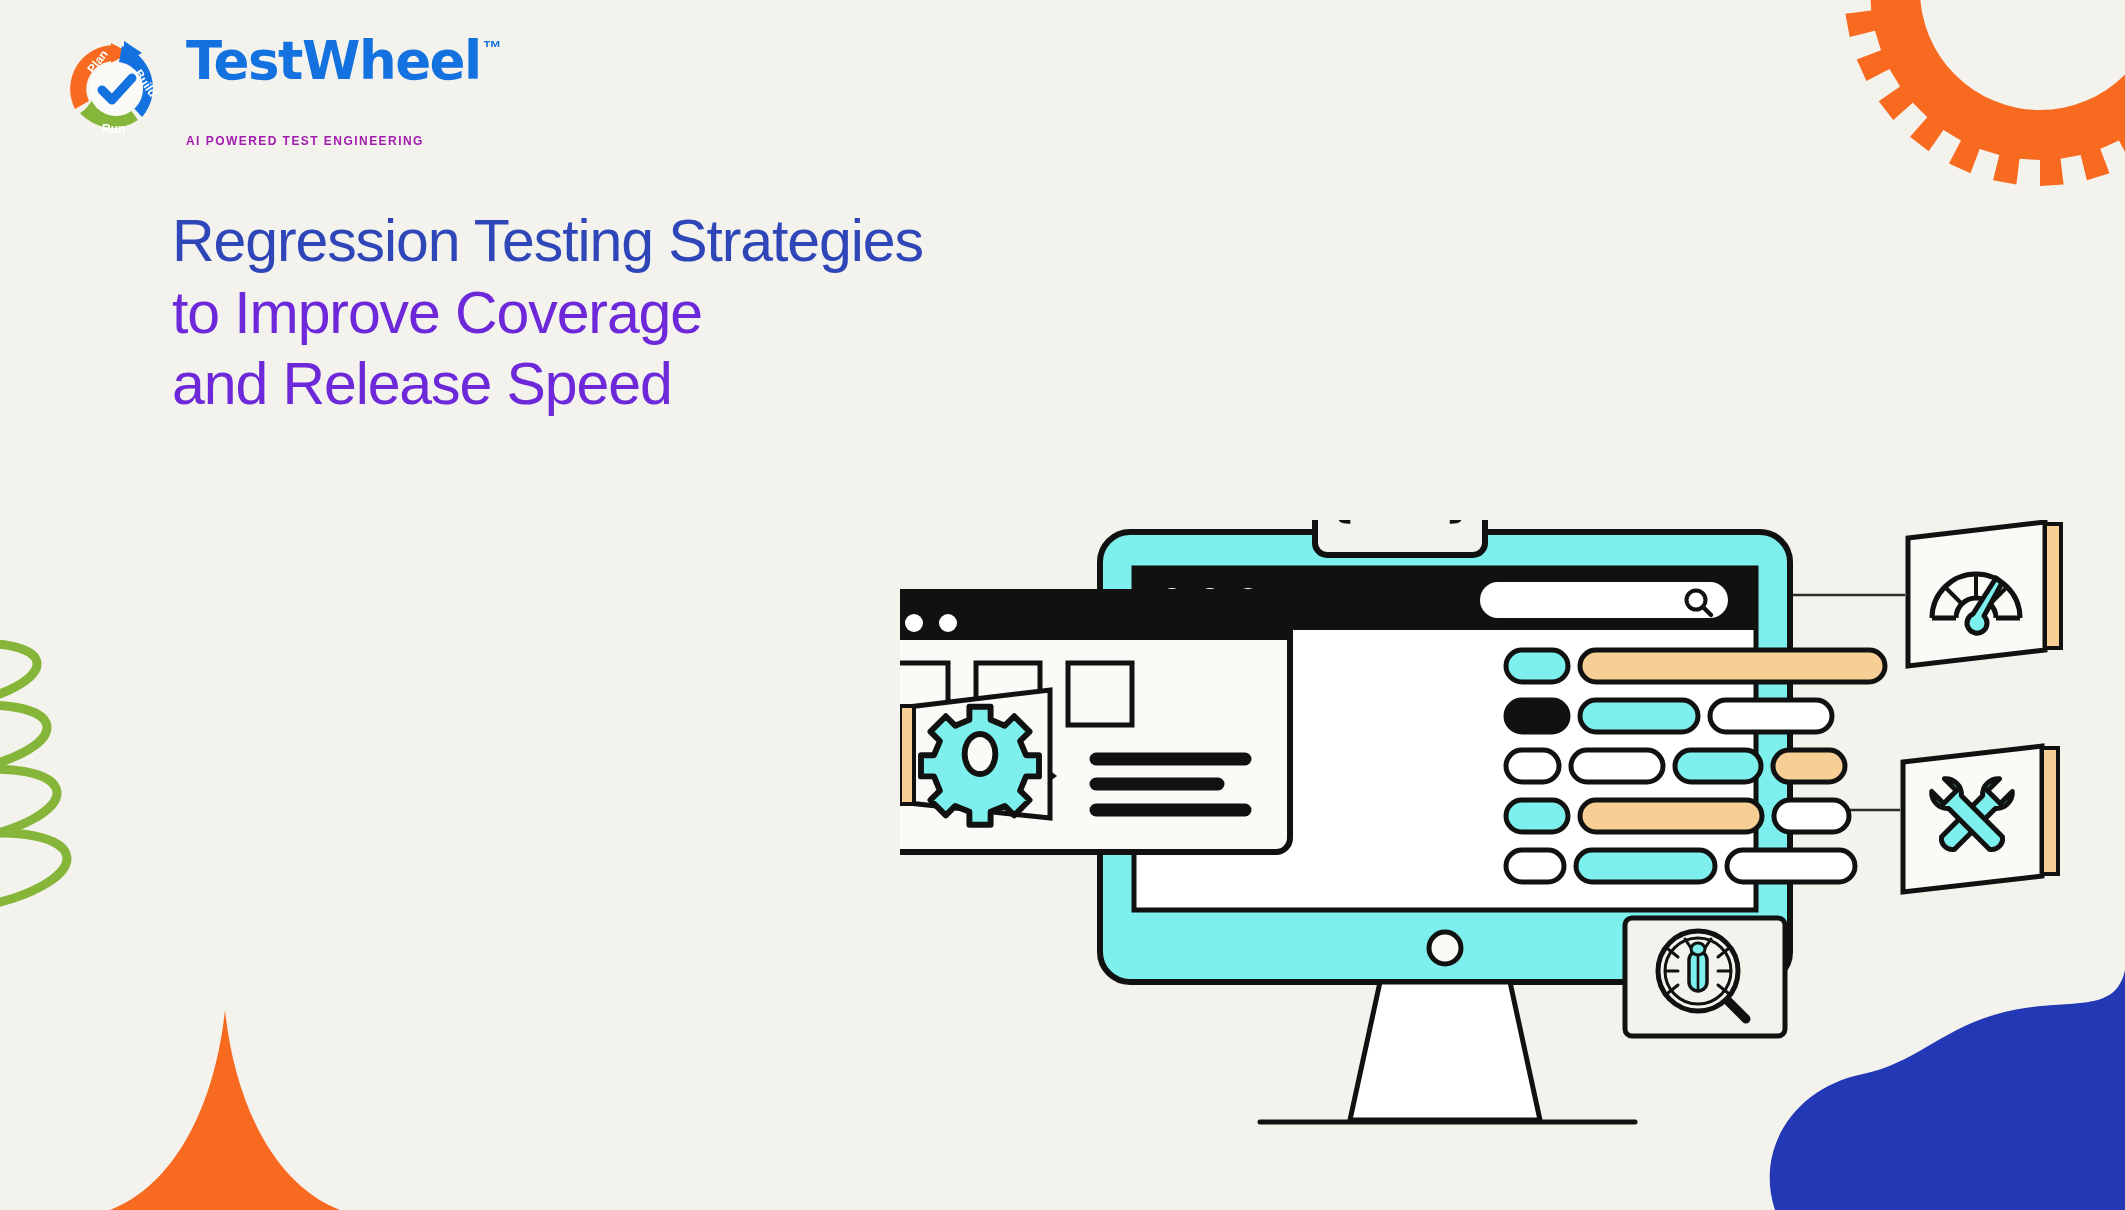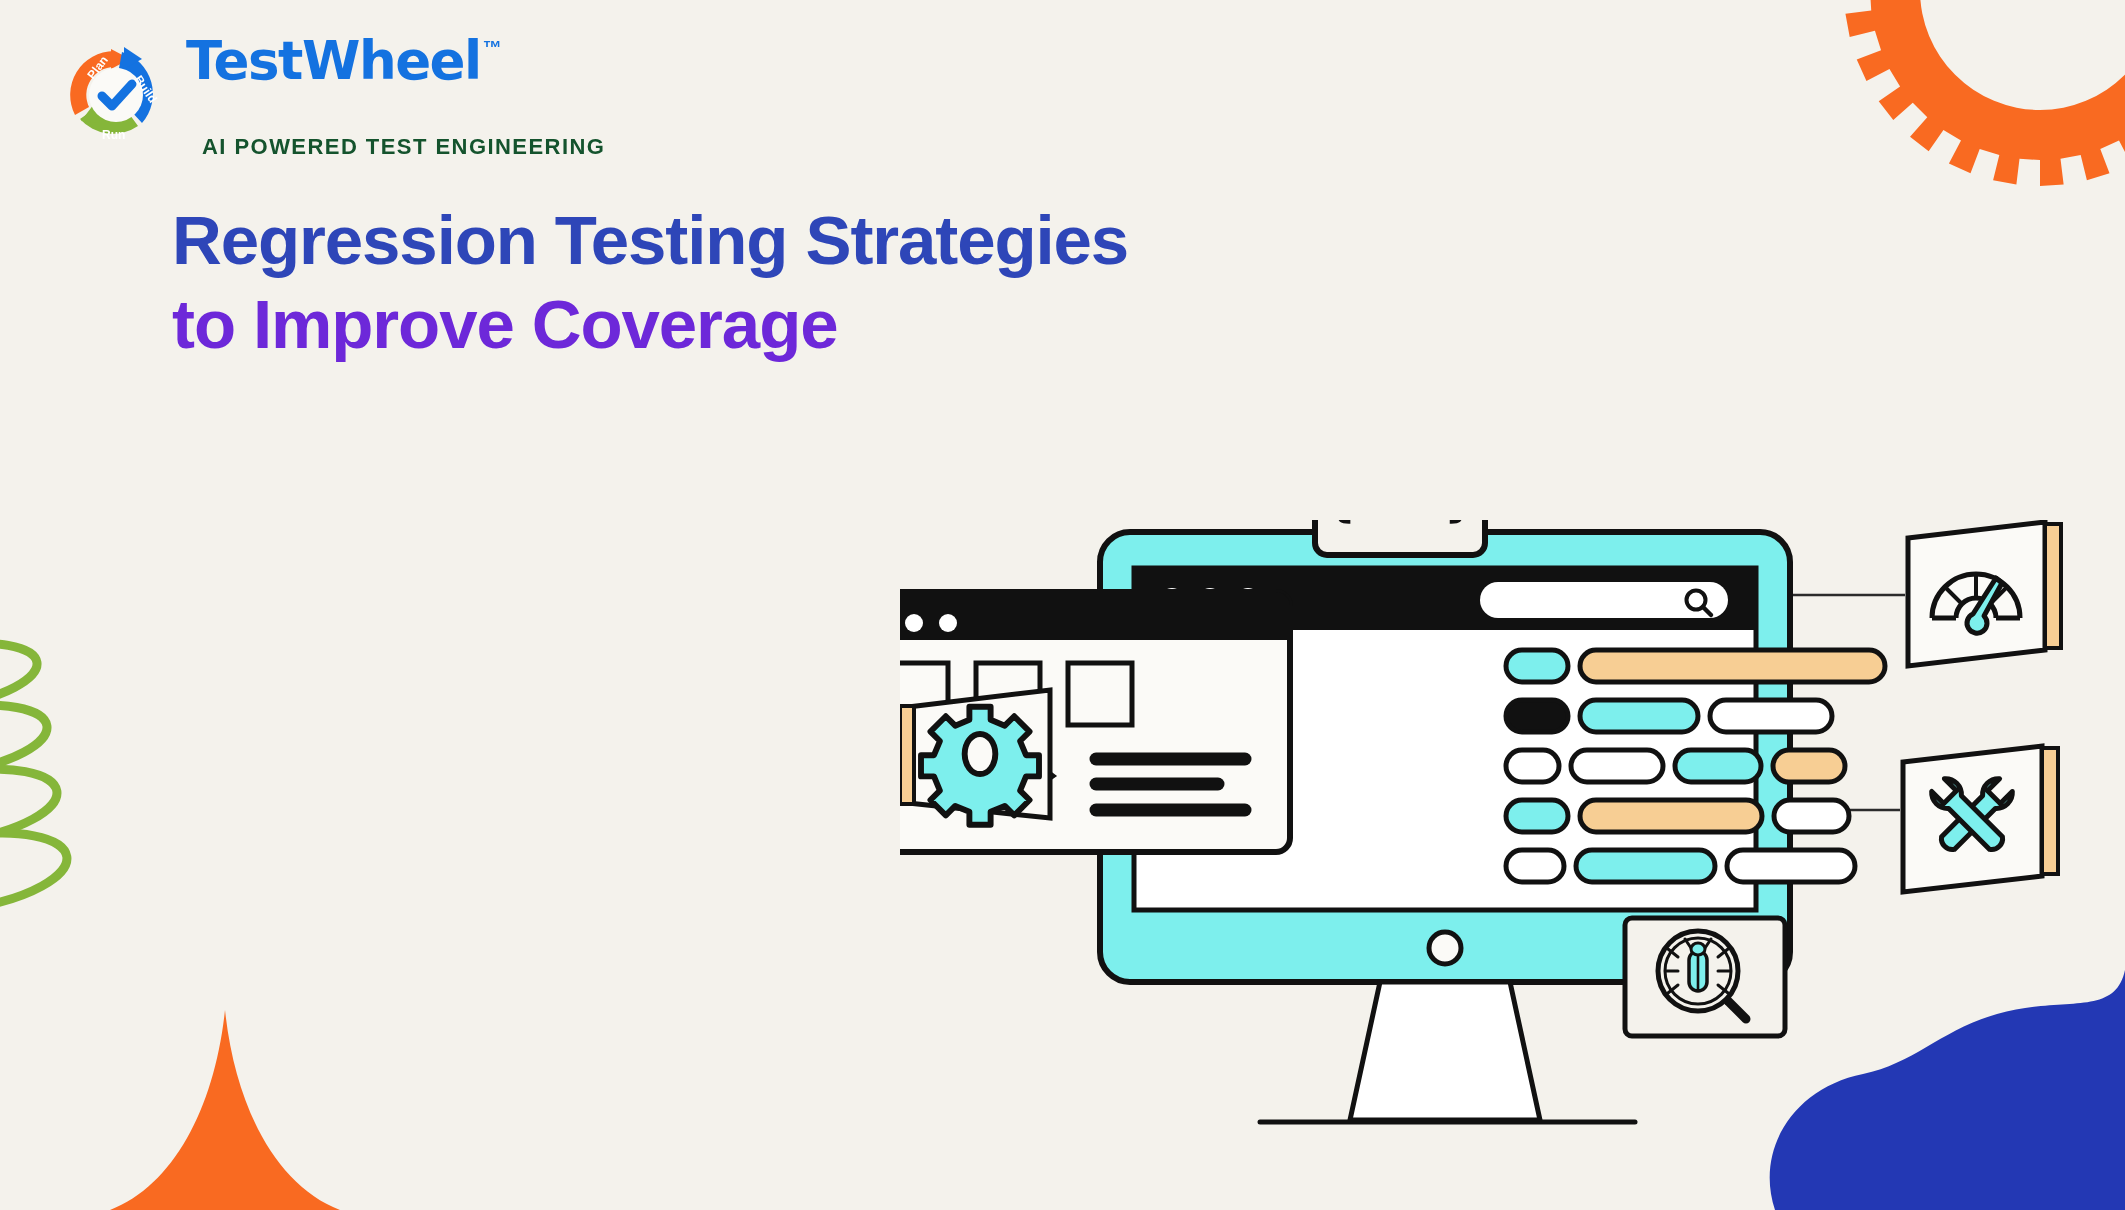--- a/index.html
+++ b/index.html
@@ -25,30 +25,30 @@
   #logo-text { display:flex; flex-direction:column; justify-content:space-between; padding-top:4px;gap:40px;}
   #brand-row { display:flex; align-items:flex-start; }
   #brand-name {
     font-family:"DejaVu Sans", sans-serif;
     font-weight:700; font-size:53px; line-height:1;
     color:#1472e0; letter-spacing:-1.5px;
   }
   #brand-tm { font-size:19px; font-weight:700; color:#1472e0; line-height:1; margin-top:4px; margin-left:2px;}
   #brand-tagline {
     font-family:"Liberation Sans", sans-serif;
-    font-size:22px; font-weight:600; color:#14532d;
-    letter-spacing:1.45px; margin-top:7px;margin-left:16px;
+    font-size:12px; font-weight:600; color:#a21caf;
+    letter-spacing:1.45px; margin-top:7px;
   }
 
   
   #headline {
-    position:absolute; left:172px; top:199px;
+    position:absolute; left:172px; top:206px;
     font-family:"Liberation Sans Narrow","Liberation Sans",sans-serif;
-    font-weight:700;
-    font-size:69px;
+    font-weight:400;
+    font-size:59px;
     line-height:1.215;
     letter-spacing:-1.1px;
   }
   #headline .ln { display:block; white-space:nowrap; }
   #headline .ln1 { color:#2e46b8; }
   #headline .ln2, #headline .ln3 { color:#6d28d9; }
 
   
   #illo { position:absolute; left:900px; top:520px; width:1190px; height:650px; }
 </style>
@@ -105,20 +105,21 @@
         <span id="brand-name">TestWheel</span>
         <span id="brand-tm">™</span>
       </div>
       <div id="brand-tagline">AI POWERED TEST ENGINEERING</div>
     </div>
   </div>
 
   <h1 id="headline">
     <span class="ln ln1">Regression Testing Strategies</span>
     <span class="ln ln2">to Improve Coverage</span>
+    <span class="ln ln3">and Release Speed</span>
   </h1>
 
   <svg id="illo" viewBox="0 0 1190 650">
 
     <g stroke="#2b2b2b" stroke-width="2.4" fill="none" stroke-dasharray="0">
       <path d="M160 140 L330 140"></path>
       <path d="M885 75 L1005 75"></path>
       <path d="M885 290 L1000 290"></path>
     </g>
 

